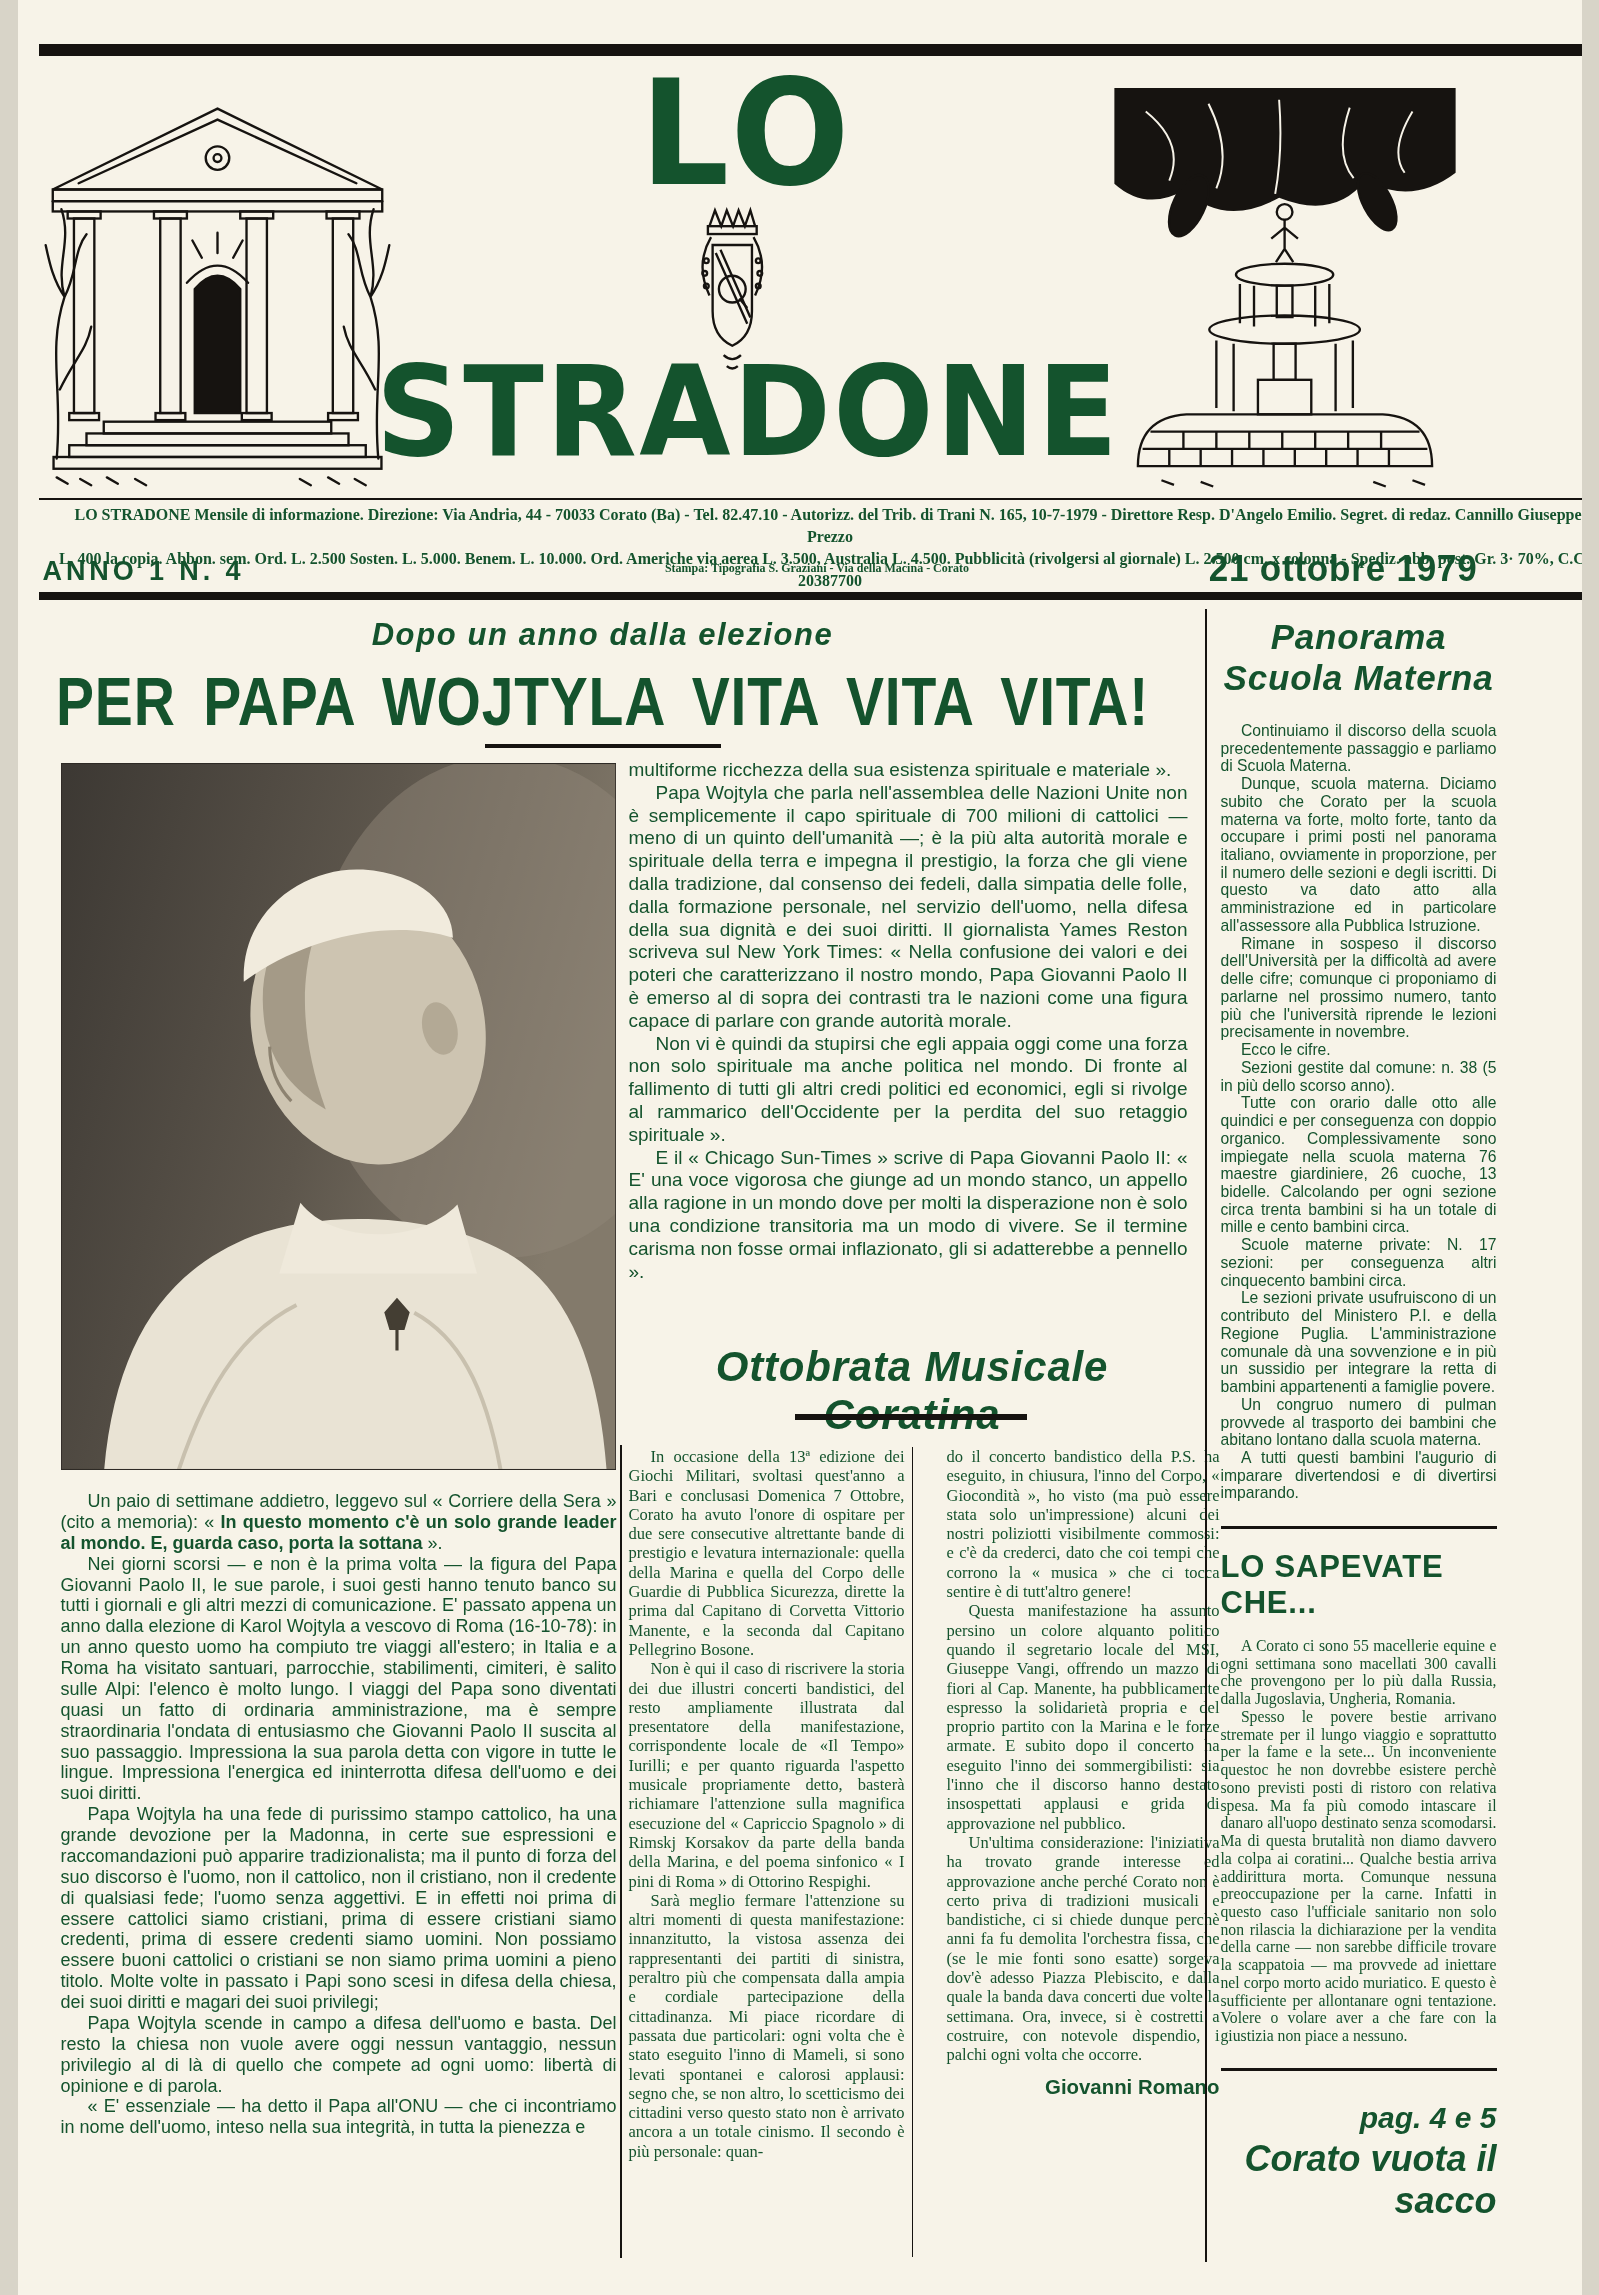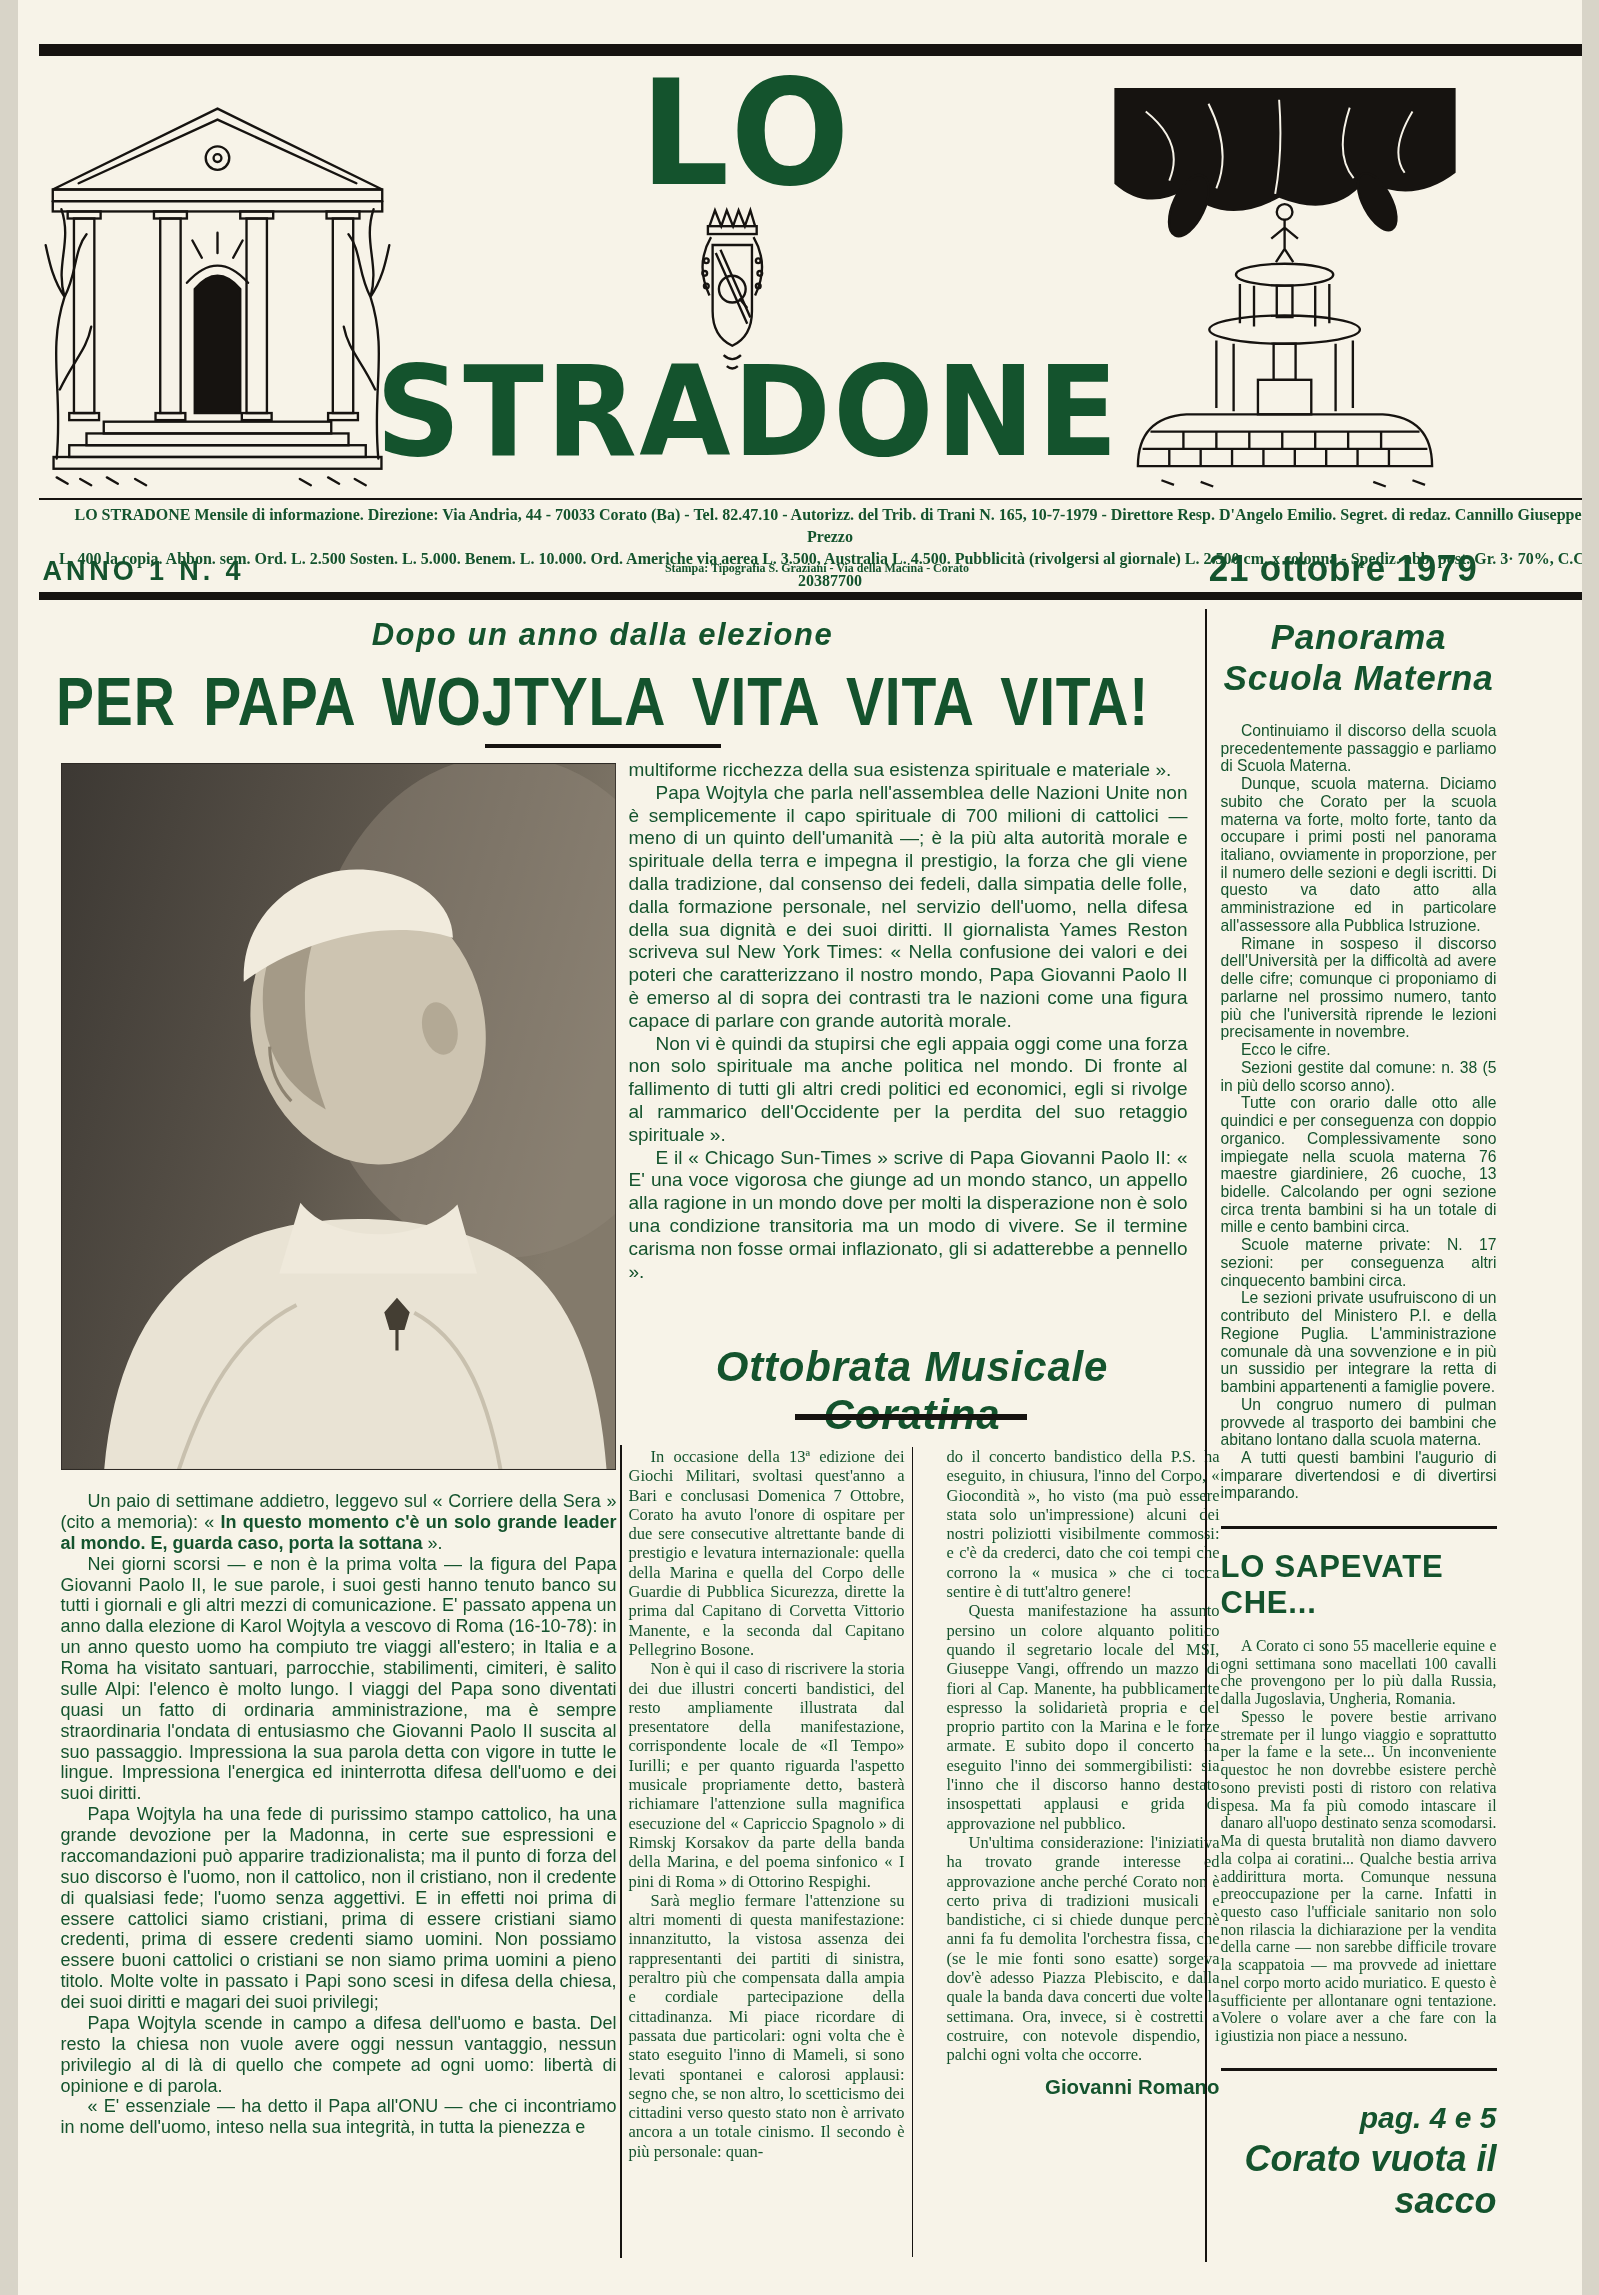--- a/index.html
+++ b/index.html
@@ -236,21 +236,21 @@
         <p>Sezioni gestite dal comune: n. 38 (5 in più dello scorso anno).</p>
         <p>Tutte con orario dalle otto alle quindici e per conseguenza con doppio organico. Complessivamente sono impiegate nella scuola materna 76 maestre giardiniere, 26 cuoche, 13 bidelle. Calcolando per ogni sezione circa trenta bambini si ha un totale di mille e cento bambini circa.</p>
         <p>Scuole materne private: N. 17 sezioni: per conseguenza altri cinquecento bambini circa.</p>
         <p>Le sezioni private usufruiscono di un contributo del Ministero P.I. e della Regione Puglia. L'amministrazione comunale dà una sovvenzione e in più un sussidio per integrare la retta di bambini appartenenti a famiglie povere.</p>
         <p>Un congruo numero di pulman provvede al trasporto dei bambini che abitano lontano dalla scuola materna.</p>
         <p>A tutti questi bambini l'augurio di imparare divertendosi e di divertirsi imparando.</p>
       </div>
     <div class="sb-rule"></div>
     <div class="sap-title">LO SAPEVATE CHE...</div>
     <div class="sap-body">
-        <p>A Corato ci sono 55 macellerie equine e ogni settimana sono macellati 100 cavalli che provengono per lo più dalla Russia, dalla Jugoslavia, Ungheria, Romania.</p>
+        <p>A Corato ci sono 55 macellerie equine e ogni settimana sono macellati 300 cavalli che provengono per lo più dalla Russia, dalla Jugoslavia, Ungheria, Romania.</p>
         <p>Spesso le povere bestie arrivano stremate per il lungo viaggio e soprattutto per la fame e la sete... Un inconveniente questoc he non dovrebbe esistere perchè sono previsti posti di ristoro con relativa spesa. Ma fa più comodo intascare il danaro all'uopo destinato senza scomodarsi. Ma di questa brutalità non diamo davvero la colpa ai coratini... Qualche bestia arriva addirittura morta. Comunque nessuna preoccupazione per la carne. Infatti in questo caso l'ufficiale sanitario non solo non rilascia la dichiarazione per la vendita della carne — non sarebbe difficile trovare la scappatoia — ma provvede ad iniettare nel corpo morto acido muriatico. E questo è sufficiente per allontanare ogni tentazione. Volere o volare aver a che fare con la giustizia non piace a nessuno.</p>
       </div>
     <div class="sb-rule" style="height:2.4px;"></div>
     <div class="pag-ref">pag. 4 e 5</div>
     <div class="pag-title">Corato vuota il sacco</div>
   </div>
 
 </div>
 
 

